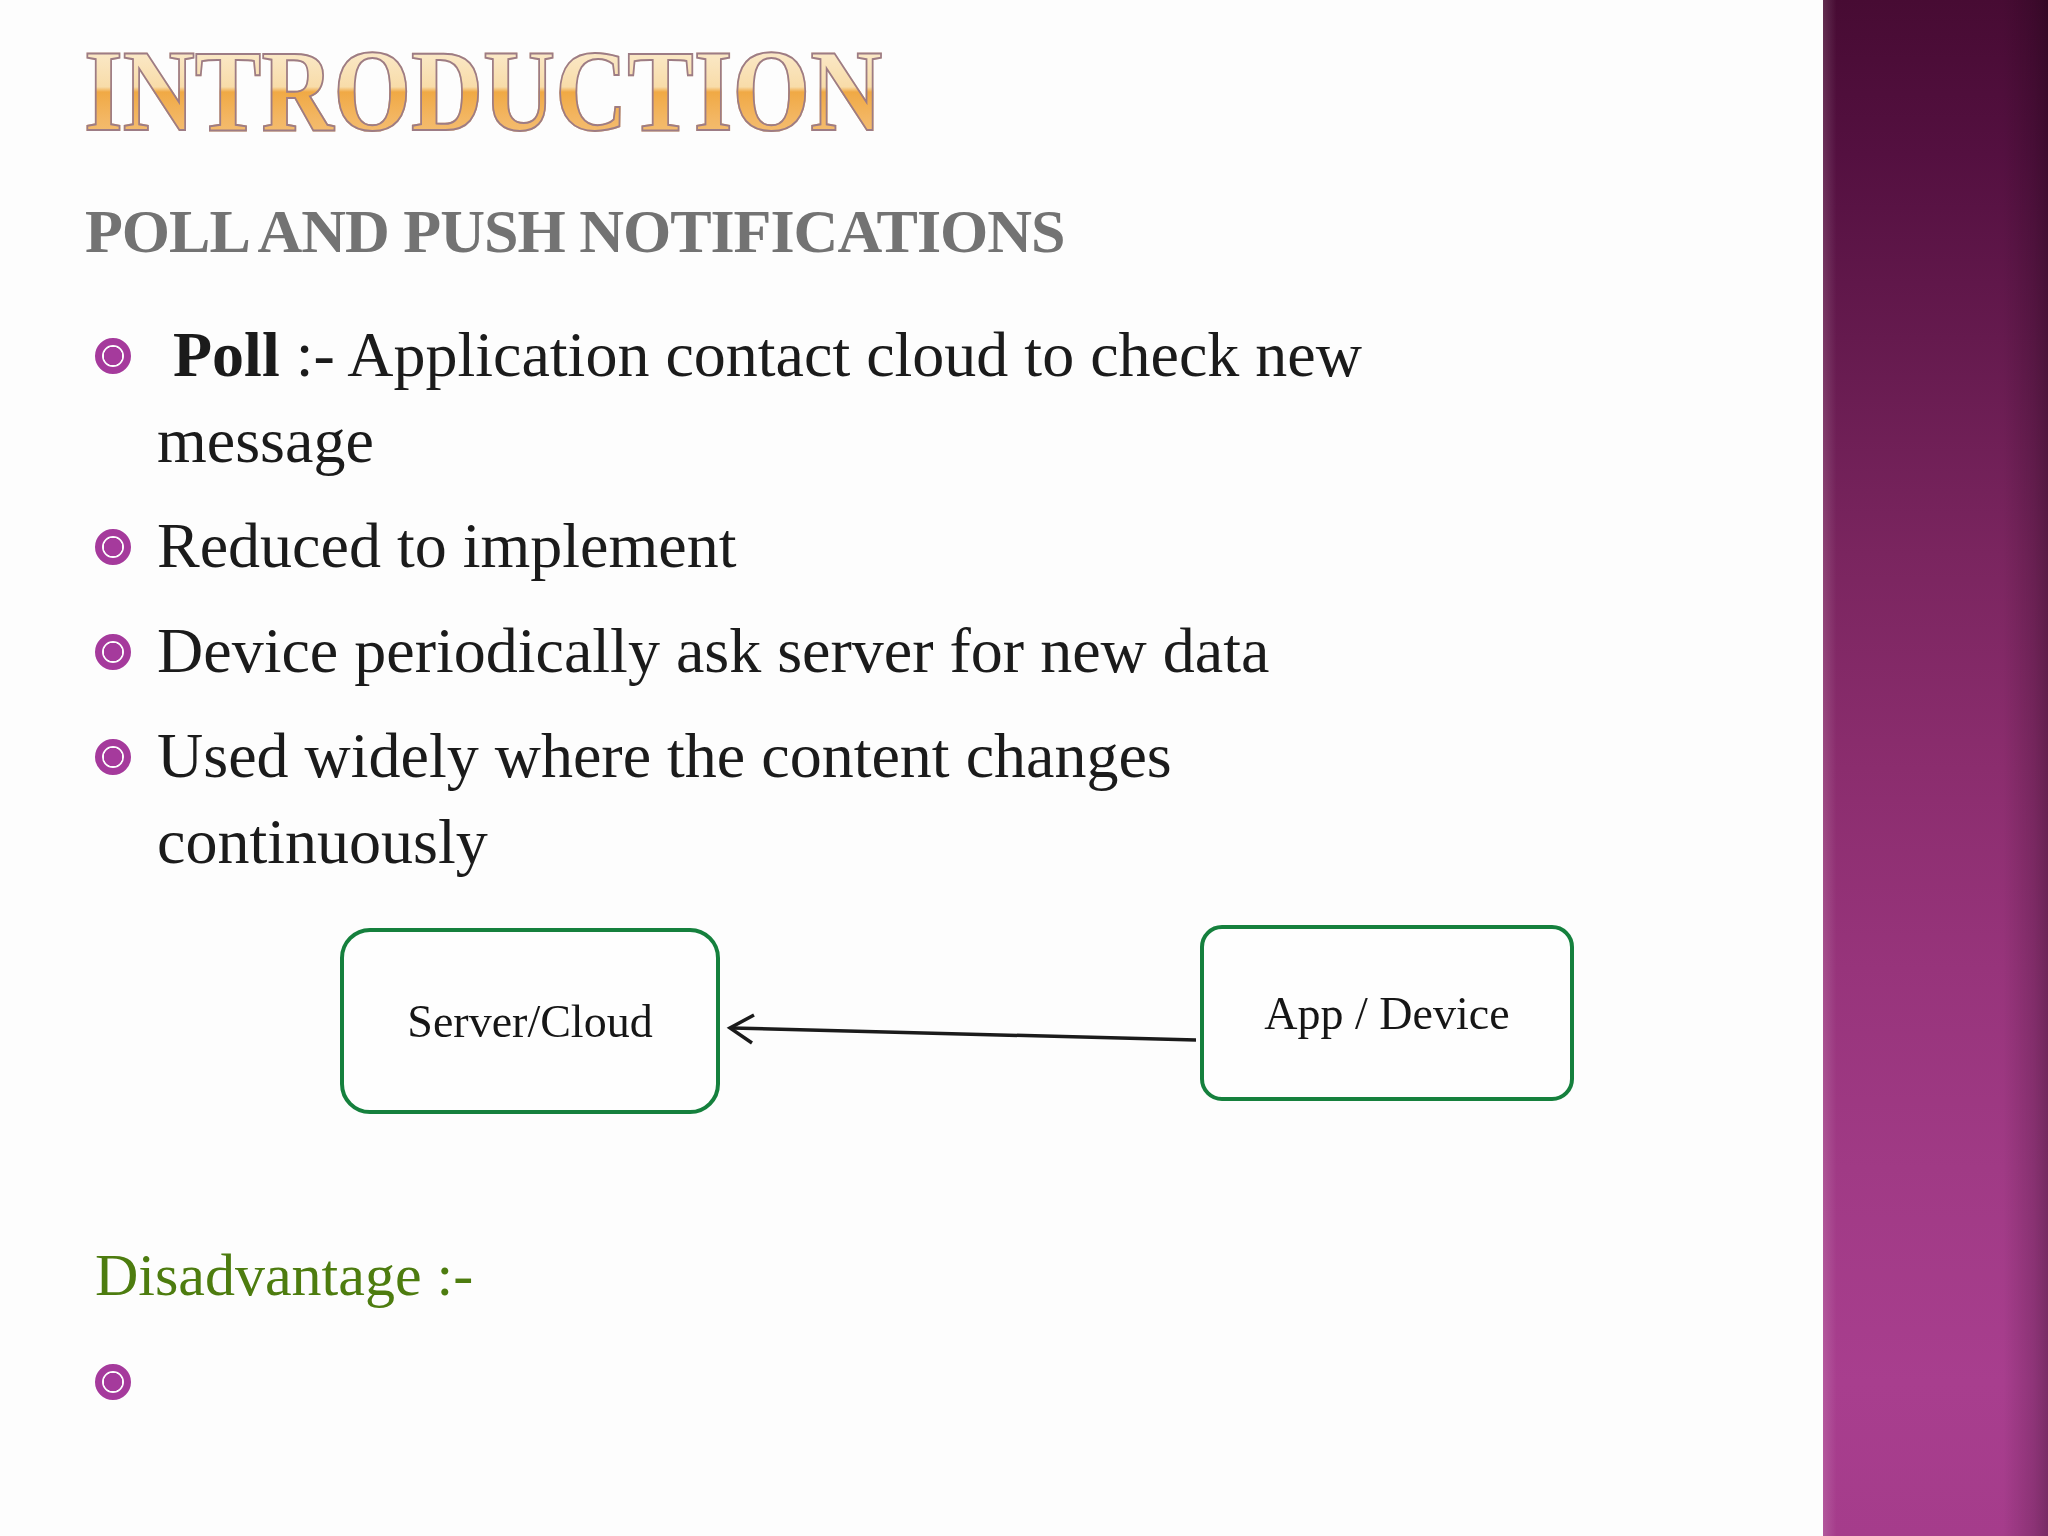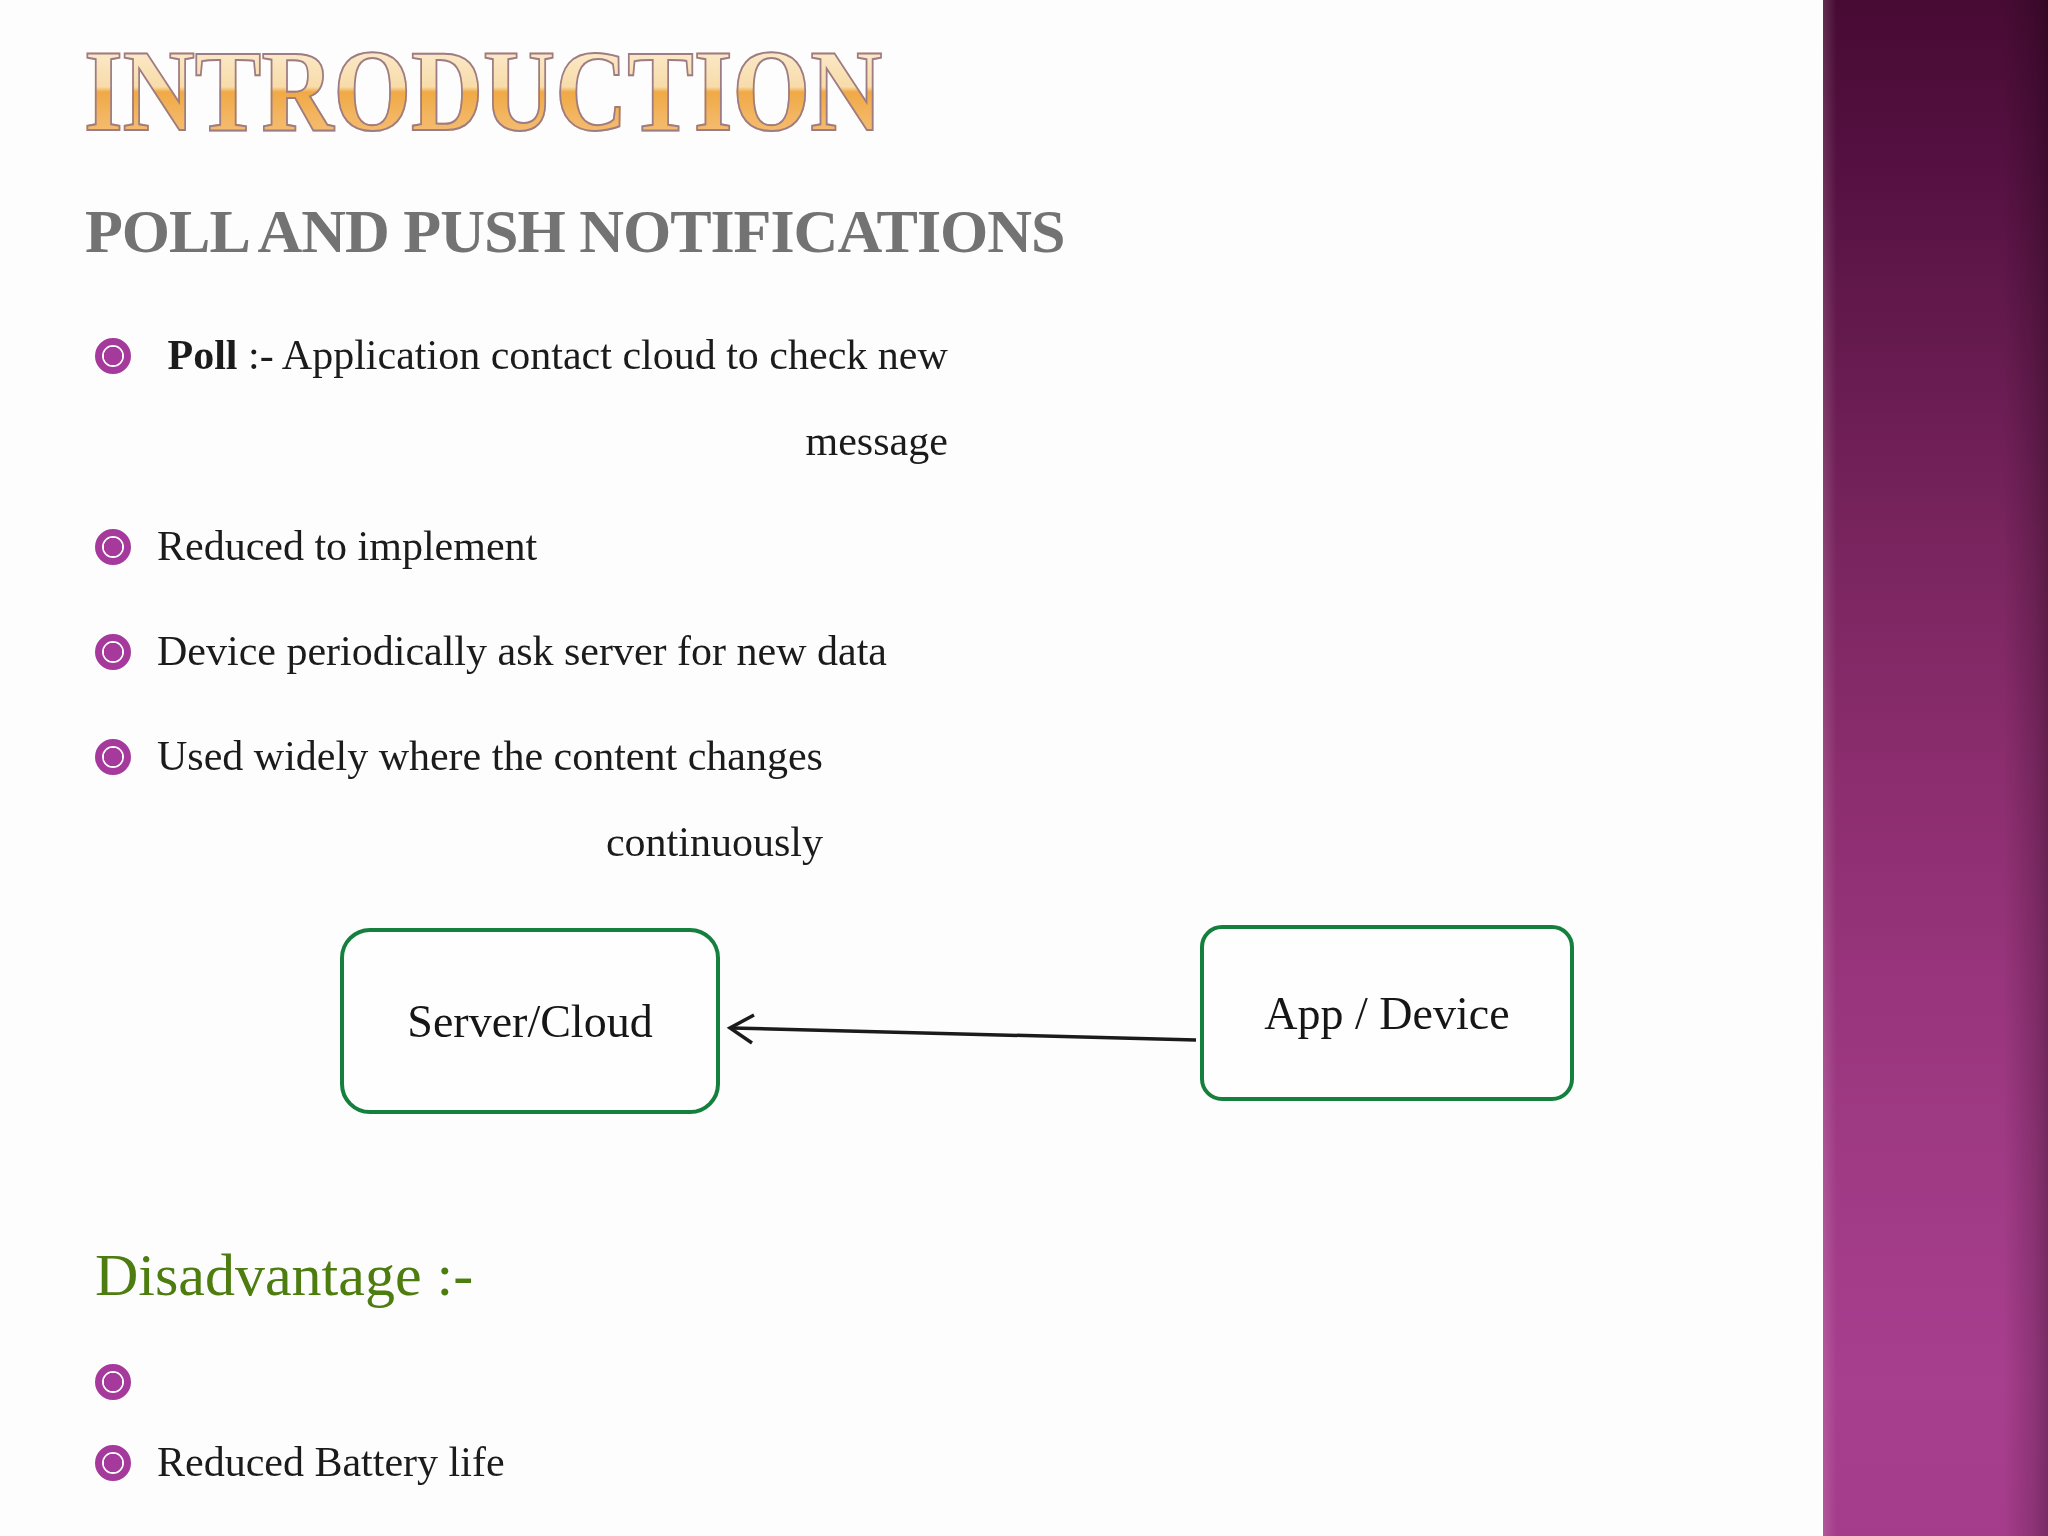--- a/index.html
+++ b/index.html
@@ -40,21 +40,21 @@
   .bullet-list{position:absolute;left:95px;}
   .list-top{top:312px;width:1700px;}
   .list-bottom{top:1338px;width:1700px;}
   .bullet-item{display:flex;align-items:flex-start;margin-bottom:19px;}
   .bullet-icon{
     flex:0 0 auto;width:22px;height:22px;margin:26px 26px 0 0;
     border:7px solid #A53A9C;border-radius:50%;
     background:radial-gradient(circle at 50% 50%, #A53A9C 0 9px, rgba(0,0,0,0) 9.5px);
   }
   .bullet-text{
-    font-size:42px;line-height:86px;white-space:pre-wrap;text-align:right;
+    font-size:64px;line-height:86px;white-space:pre-wrap;
   }
   .bullet-text b{font-weight:bold;}
 
   .section-heading{
     position:absolute;left:95px;top:1232px;
     font-size:60px;line-height:86px;color:#4d7c0f;
   }
 
   
   .diagram{position:absolute;left:0;top:922px;width:1823px;height:215px;}
@@ -114,20 +114,16 @@
         <path d="M 36 5 L 12 18 L 34 33" fill="none" stroke="#1b1b1b" stroke-width="3.5"></path>
       </svg>
     </div>
 
     <div class="section-heading">Disadvantage :-</div>
 
     <div class="bullet-list list-bottom">
       <div class="bullet-item">
         <span class="bullet-icon"></span>
       </div>
-      <div class="bullet-item">
-        <span class="bullet-icon"></span>
-        <div class="bullet-text">Reduced Battery life</div>
-      </div>
     </div>
 
   </div>
 </div>
 
 </body></html>

